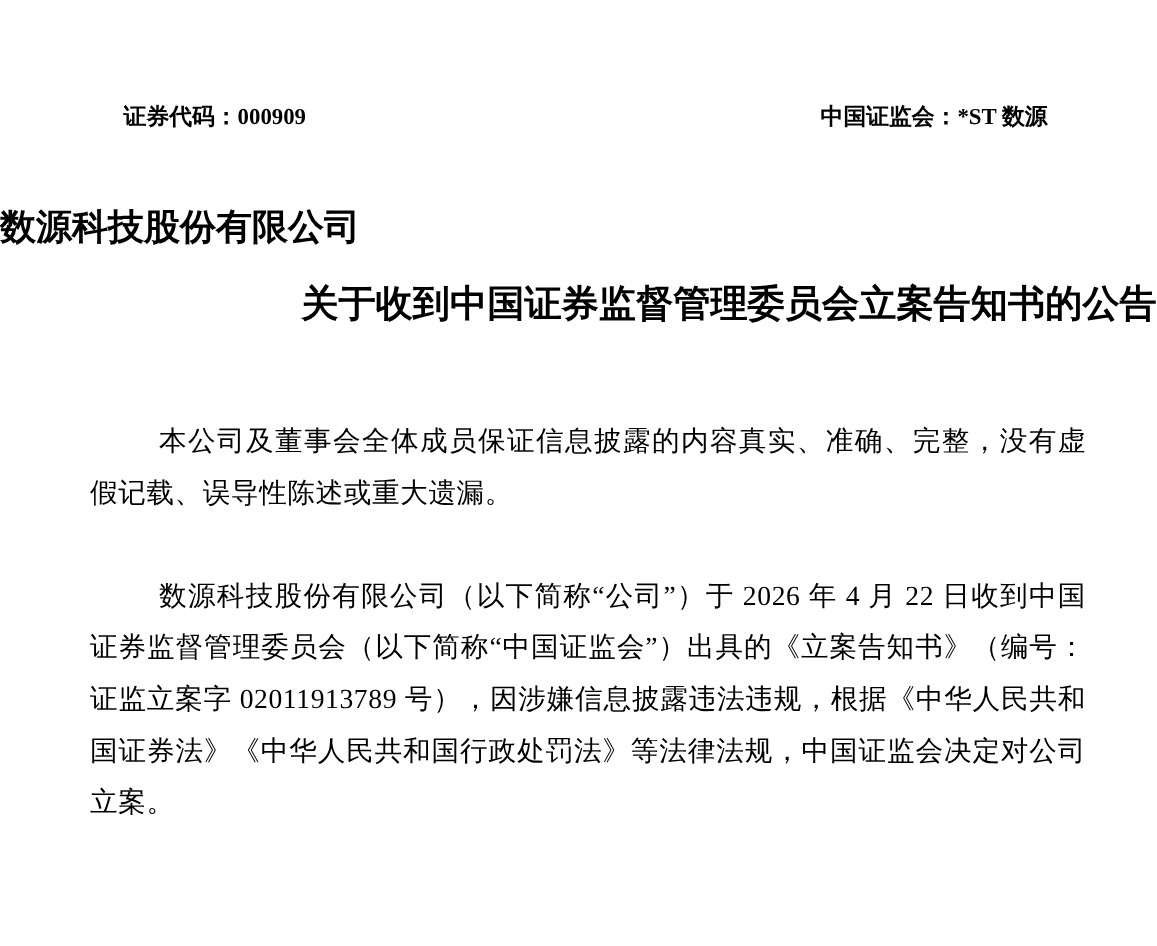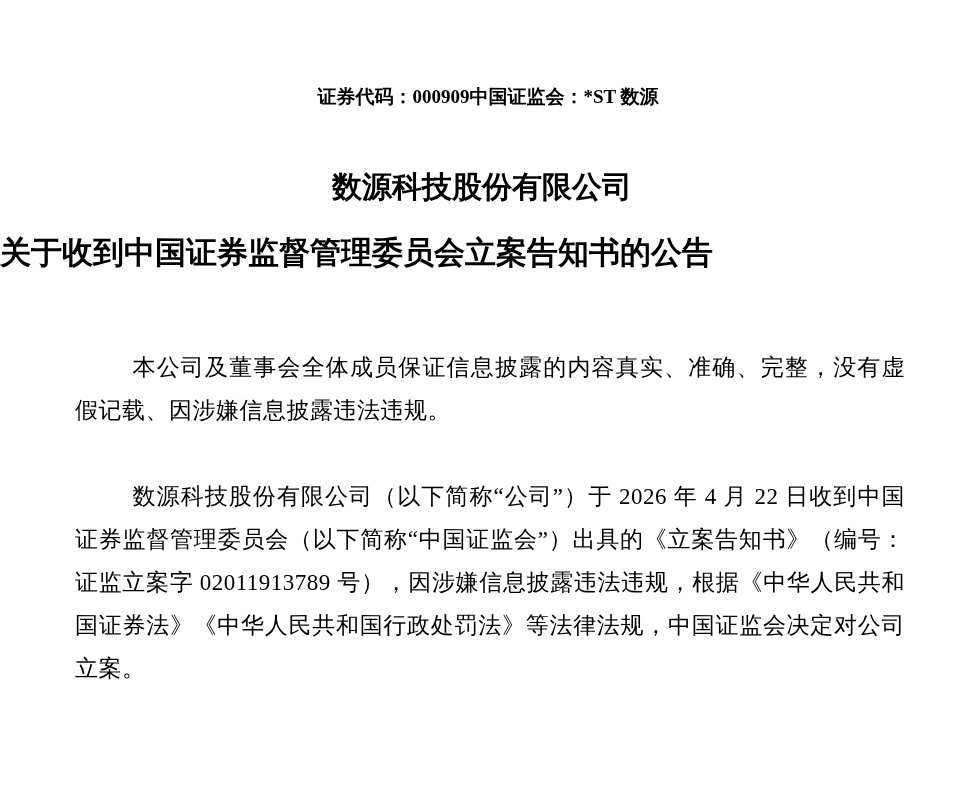--- a/index.html
+++ b/index.html
@@ -14,38 +14,36 @@
     position: relative;
     width: 964px;
     height: 788px;
     background: #ffffff;
     color: #000000;
     font-family: "Liberation Serif", "DejaVu Serif", serif;
     box-sizing: border-box;
   }
   .header-row {
     display: flex;
-    justify-content: center;
+    justify-content: space-between;
     align-items: baseline;
     padding: 84px 91px 0 103px;
     font-size: 19px;
     font-weight: bold;
     white-space: nowrap;
   }
   .doc-title {
     margin: 63px 0 0 0;
-    text-align: center;
     font-size: 30px;
     font-weight: bold;
     line-height: 1.1;
-    font-family: Liberation Mono, monospace;
   }
   .doc-subtitle {
     margin: 29px 0 0 0;
-    text-align: left;
+    text-align: right;
     font-size: 31px;
     font-weight: bold;
     line-height: 1.15;
     white-space: nowrap;
   }
   .body-text {
     padding: 0 59px 0 75px;
   }
   .body-text p {
     margin: 0;
@@ -73,17 +71,17 @@
   <div class="header-row">
     <span>证券代码：000909</span>
     <span>中国证监会：*ST 数源</span>
   </div>
 
   <h1 class="doc-title">数源科技股份有限公司</h1>
 
   <h2 class="doc-subtitle">关于收到中国证券监督管理委员会立案告知书的公告</h2>
 
   <div class="body-text">
-    <p class="para-disclaimer">本公司及董事会全体成员保证信息披露的内容真实、准确、完整，没有虚假记载、因涉嫌信息披露违法违规。</p>
+    <p class="para-disclaimer">本公司及董事会全体成员保证信息披露的内容真实、准确、完整，没有虚假记载、误导性陈述或重大遗漏。</p>
     <p class="para-main">数源科技股份有限公司（以下简称“公司”）于 2026 年 4 月 22 日收到中国证券监督管理委员会（以下简称“中国证监会”）出具的《立案告知书》（编号：证监立案字 02011913789 号），因涉嫌信息披露违法违规，根据《中华人民共和国证券法》《中华人民共和国行政处罚法》等法律法规，中国证监会决定对公司立案。</p>
   </div>
 
 </div>
 
 </body></html>

